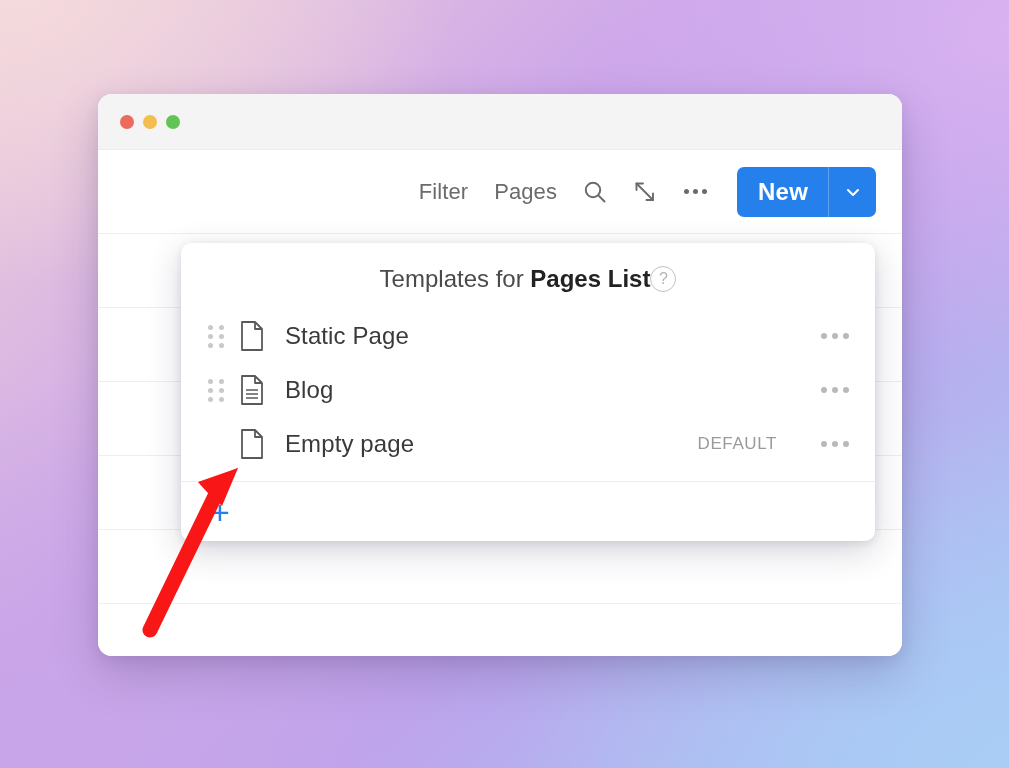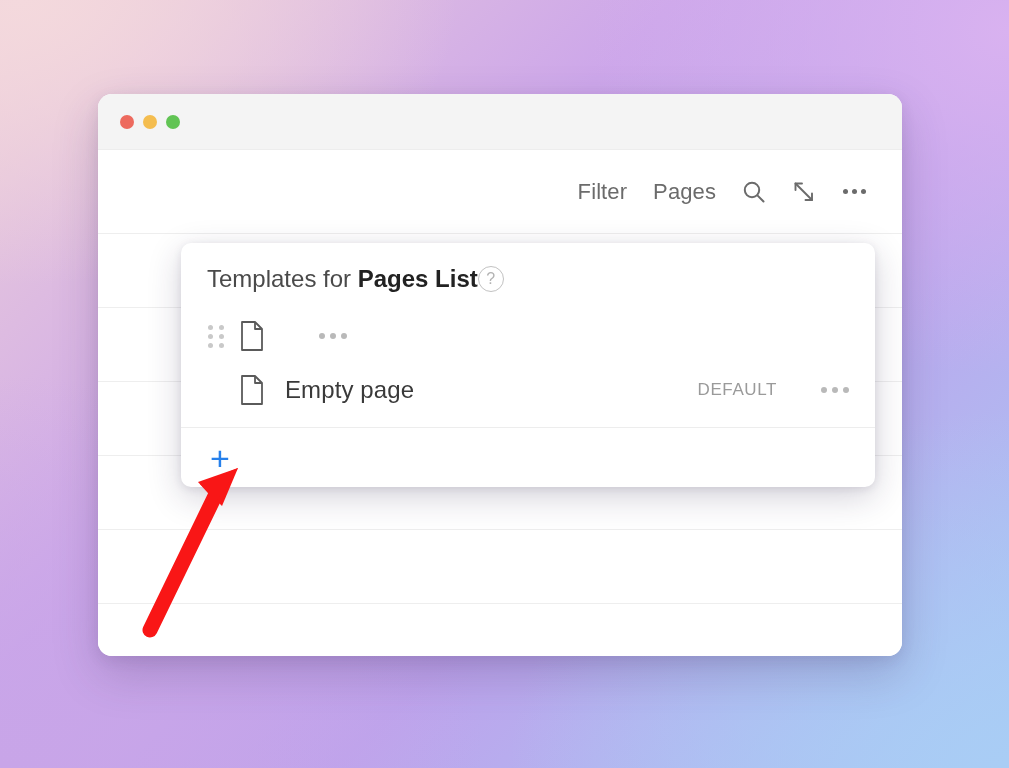--- a/index.html
+++ b/index.html
@@ -135,21 +135,21 @@
     background: #ffffff;
     border-radius: 10px;
     box-shadow: 0 10px 34px rgba(40,30,70,.20), 0 2px 8px rgba(40,30,70,.10);
     z-index: 10;
     overflow: hidden;
   }
 
   .popup-head {
     display: flex;
     align-items: center;
-    justify-content: flex-start;
+    justify-content: center;
     padding: 22px 26px 14px 26px;
   }
   .popup-title {
     font-size: 24px;
     color: #4a4a4a;
   }
   .popup-title b { color: #222; font-weight: 700; }
   .help-icon {
     width: 26px; height: 26px;
     border: 1.6px solid #c2c2c2;
@@ -244,20 +244,28 @@
     </div>
 
     <div class="tb-icon">
       <span class="dots-icon">
           <i></i>
           <i></i>
           <i></i>
         </span>
     </div>
 
+    <div class="new-btn">
+      <div class="label">New</div>
+      <div class="caret">
+        <svg width="20" height="20" viewBox="0 0 20 20" fill="none" stroke="#ffffff" stroke-width="2" stroke-linecap="round" stroke-linejoin="round">
+          <polyline points="5,8 10,13 15,8"></polyline>
+        </svg>
+      </div>
+    </div>
   </div>
 
   <div class="bg-list">
     <div class="bg-row">
         <span class="frag"></span>
       </div>
     <div class="bg-row">
         <span class="frag">e.</span>
       </div>
     <div class="bg-row">
@@ -291,28 +299,55 @@
           <s></s>
           <s></s>
           <s></s>
         </span>
       <span class="doc-icon">
         <svg width="28" height="32" viewBox="0 0 28 32" fill="none" stroke="currentColor" stroke-width="1.8" stroke-linejoin="round">
           <path d="M4 2 h13 l7 7 v21 H4 Z"></path>
           <path d="M17 2 v7 h7"></path>
         </svg>
       </span>
+      <span class="tpl-label">Static Page</span>
       <span class="default-tag"></span>
       <span class="row-dots">
           <i></i>
           <i></i>
           <i></i>
         </span>
     </div>
 
+    <div class="tpl-row">
+      <span class="grip">
+          <s></s>
+          <s></s>
+          <s></s>
+          <s></s>
+          <s></s>
+          <s></s>
+        </span>
+      <span class="doc-icon">
+        <svg width="28" height="32" viewBox="0 0 28 32" fill="none" stroke="currentColor" stroke-width="1.8" stroke-linejoin="round">
+          <path d="M4 2 h13 l7 7 v21 H4 Z"></path>
+          <path d="M17 2 v7 h7"></path>
+          <line x1="8" y1="16" x2="20" y2="16" stroke-width="1.5"></line>
+          <line x1="8" y1="20" x2="20" y2="20" stroke-width="1.5"></line>
+          <line x1="8" y1="24" x2="20" y2="24" stroke-width="1.5"></line>
+        </svg>
+      </span>
+      <span class="tpl-label">Blog</span>
+      <span class="default-tag"></span>
+      <span class="row-dots">
+          <i></i>
+          <i></i>
+          <i></i>
+        </span>
+    </div>
 
 
     <div class="tpl-row">
       <span class="grip hidden">
           <s></s>
           <s></s>
           <s></s>
           <s></s>
           <s></s>
           <s></s>

